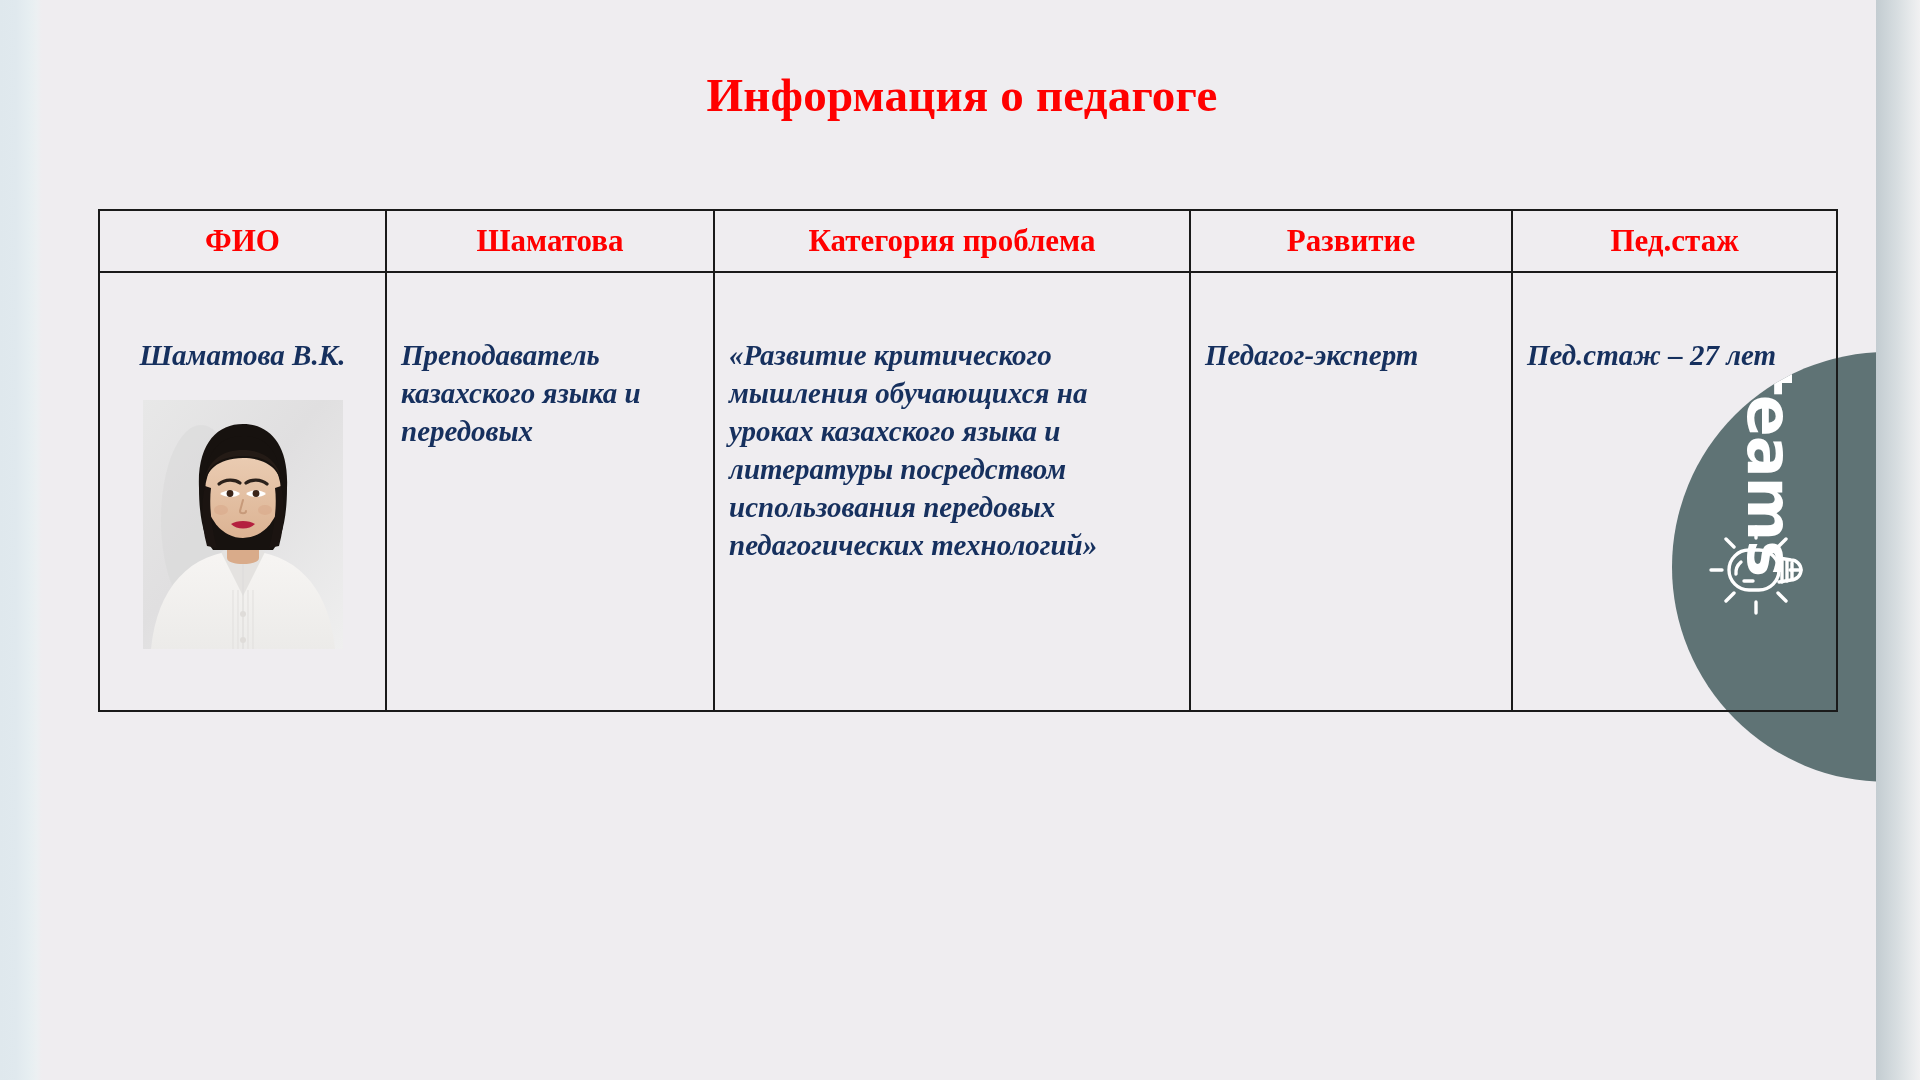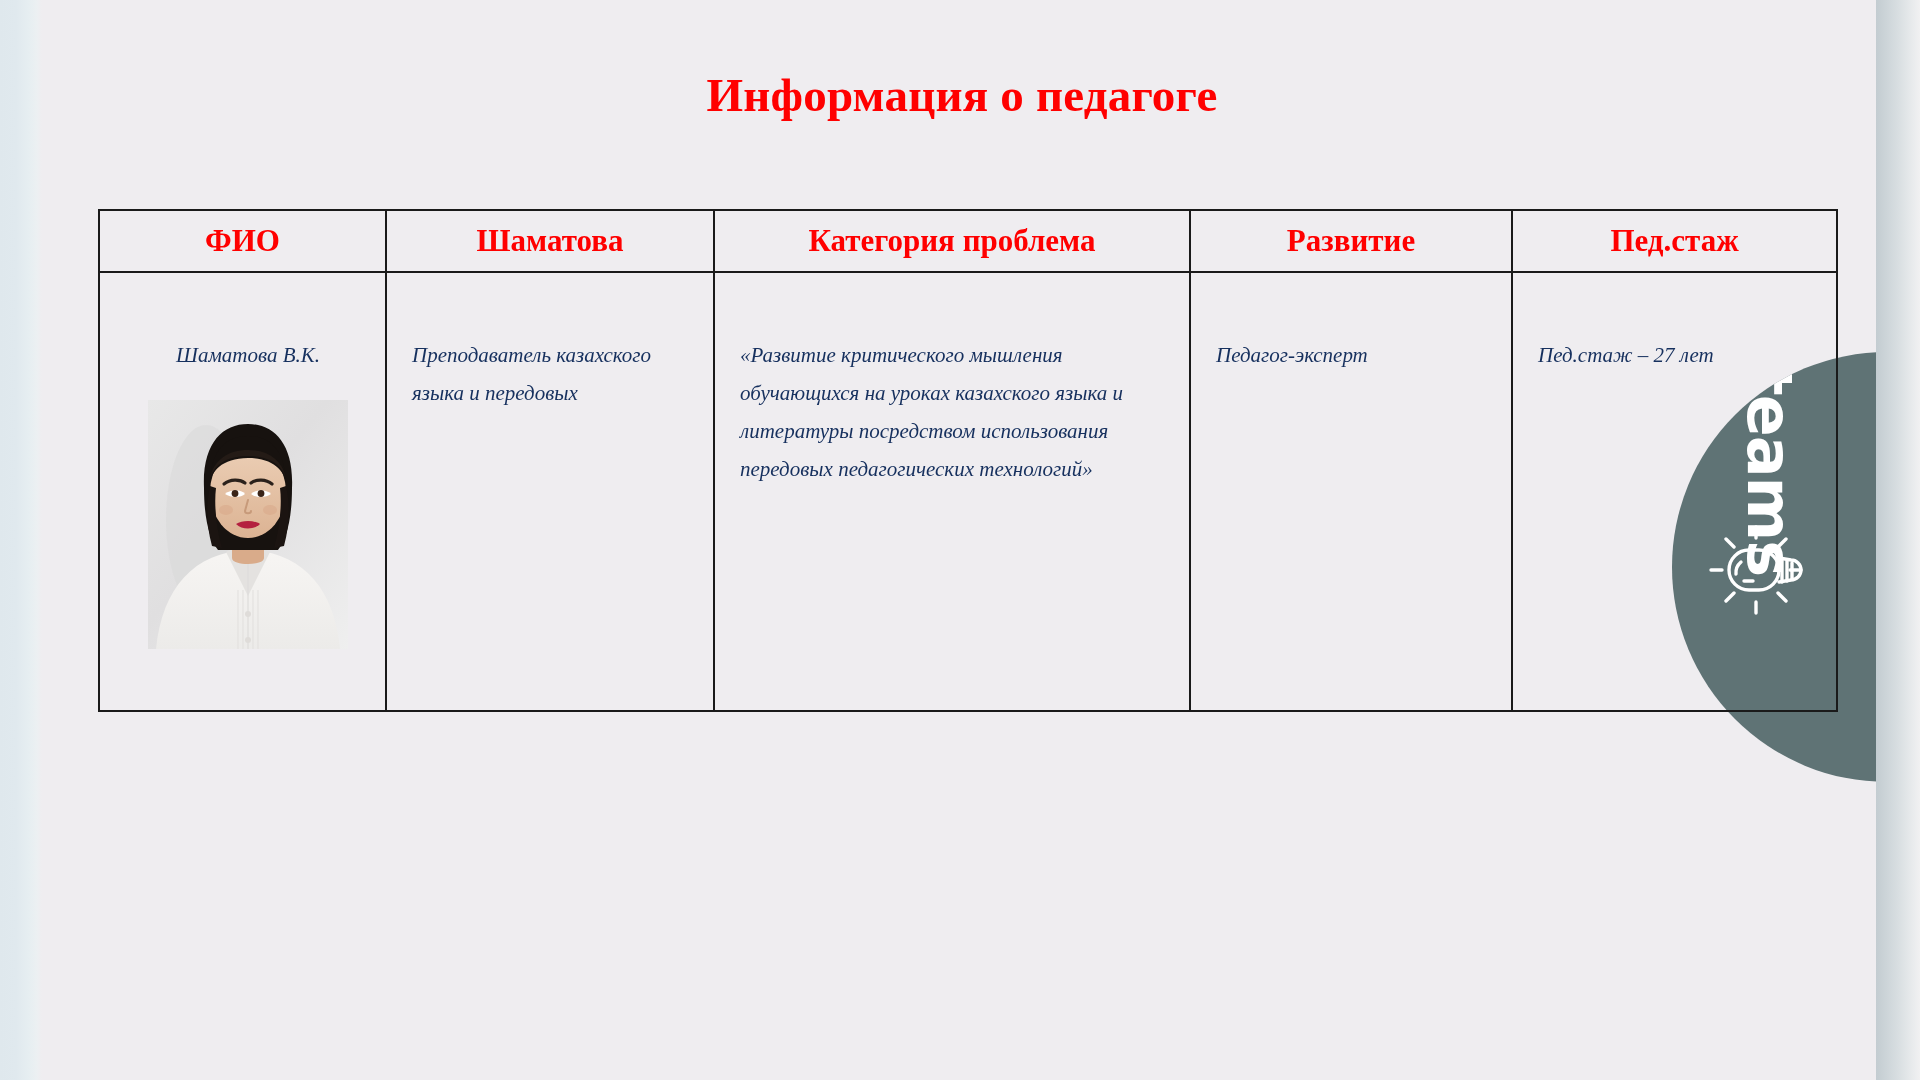--- a/index.html
+++ b/index.html
@@ -116,26 +116,25 @@
     color: #ff0000;
     font-weight: bold;
     font-size: 31px;
     font-style: normal;
     font-family: "Liberation Serif", "DejaVu Serif", serif;
     white-space: nowrap;
   }
   #info-table tbody td {
     height: 437px;
     color: #16305e;
-    font-weight: normal;
+    font-weight: bold;
     font-style: italic;
-    font-size: 21px;
+    font-size: 29px;
     line-height: 38px;
     font-family: "Liberation Serif", "DejaVu Serif", serif;
-    padding-left: 11px;
   }
 
   .cell-pad { padding: 63px 14px 0 14px; }
   .cell-pad-name { padding: 63px 10px 0 10px; text-align: center; }
 
   
   #teacher-photo-wrap {
     margin: 26px auto 0 auto;
     width: 200px;
     height: 249px;

